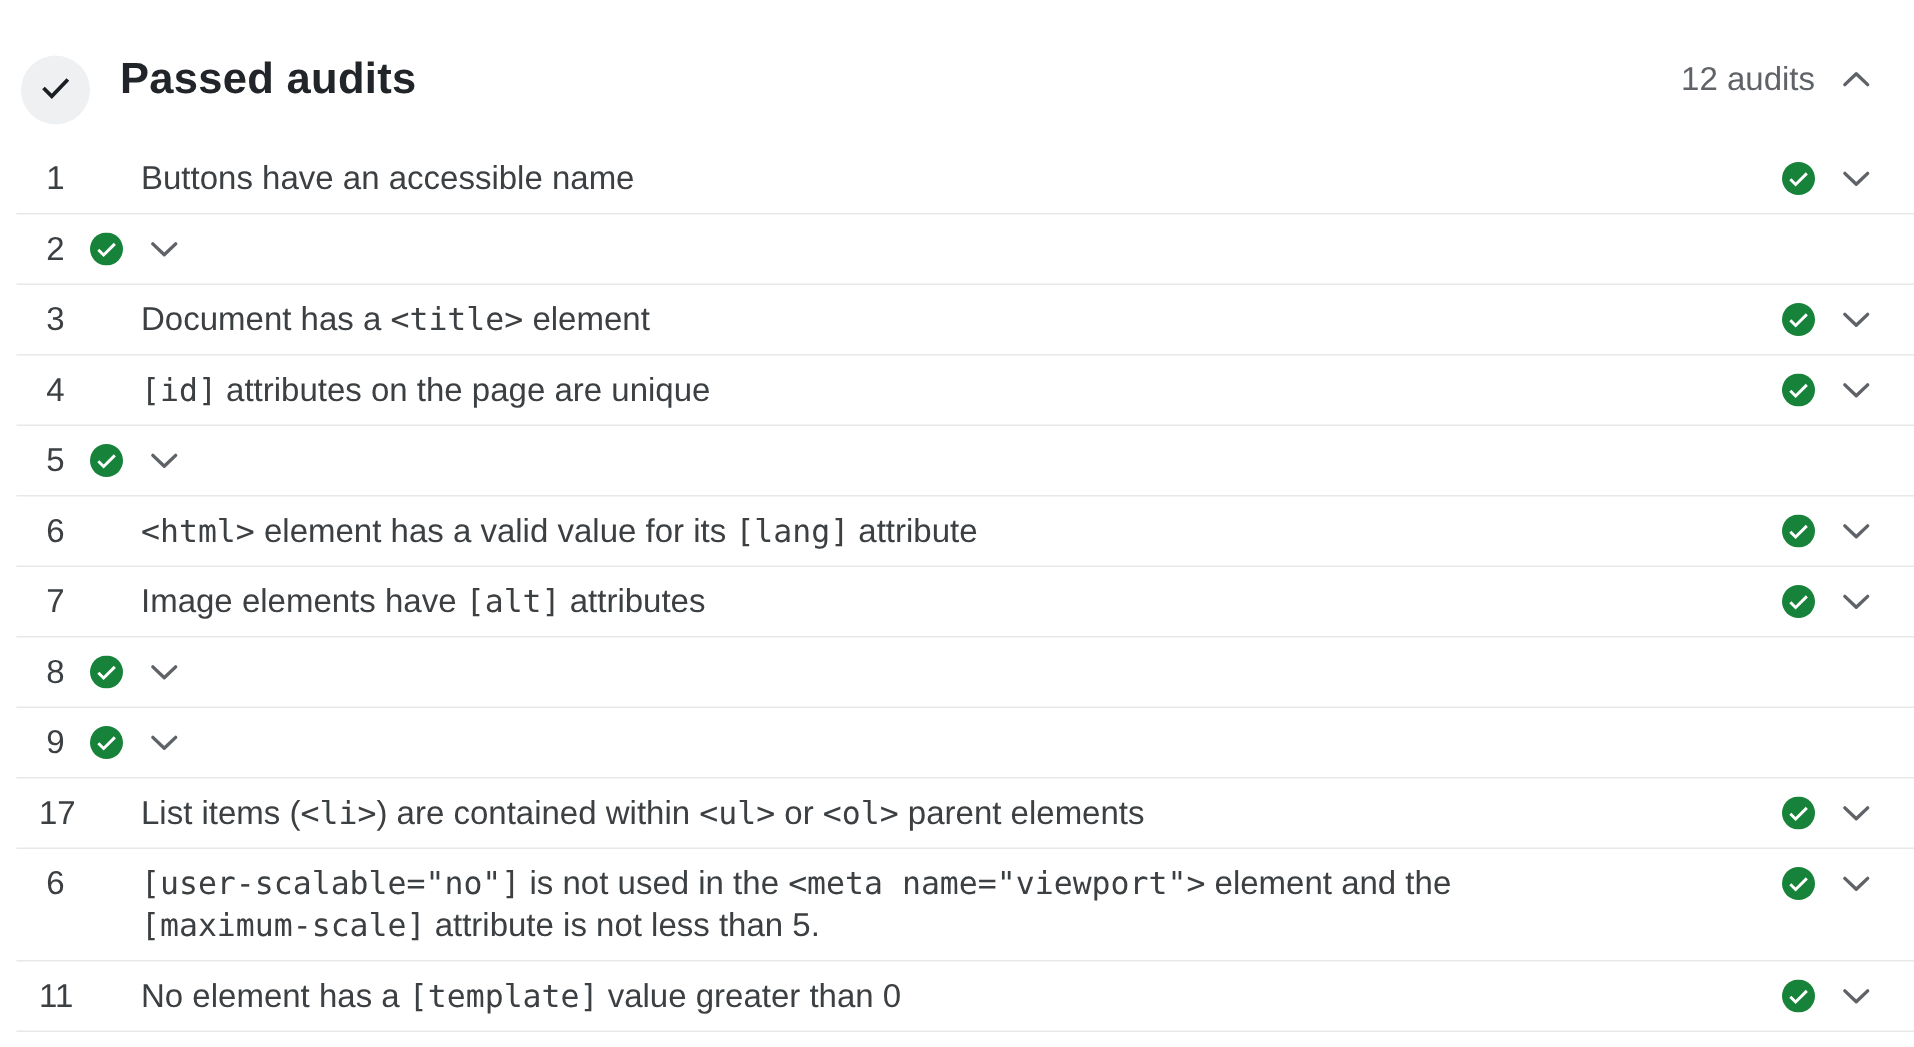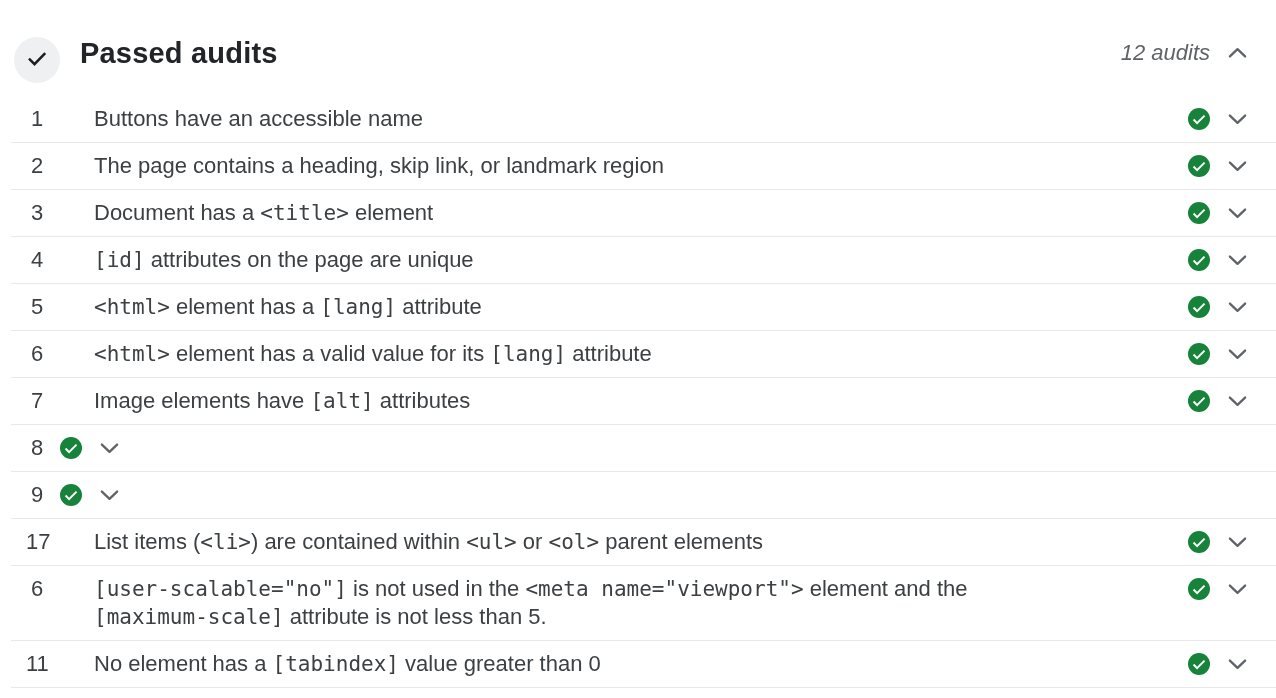--- a/index.html
+++ b/index.html
@@ -55,21 +55,20 @@
     margin-right: 29px;
     display: flex;
     align-items: center;
     gap: 18px;
     position: relative;
     top: -5px;
   }
   .count {
     font-size: 22px;
     color: var(--muted);
-    font-style: italic;
   }
   .chev svg { display: block; }
 
   
   .row {
     display: flex;
     align-items: flex-start;
     position: relative;
     padding: 9px 0 10px 0;
     cursor: pointer;
@@ -150,21 +149,20 @@
       <span class="chev chev-down">
         <svg width="19" height="12" viewBox="0 0 20 12">
           <path d="M2 2.4L10 10l8-7.6" fill="none" stroke="#5f6368" stroke-width="2.4" stroke-linecap="round" stroke-linejoin="round"></path>
         </svg>
       </span>
     </div>
   </div>
 
   <div class="row">
     <div class="num">2</div>
-    <div class="desc">The page contains a heading, skip link, or landmark region</div>
     <div class="icons">
       <span class="pass-icon">
         <svg width="22" height="22" viewBox="0 0 24 24">
           <circle cx="12" cy="12" r="12" fill="#178239"></circle>
           <path d="M9.9 14.9L6.8 11.8 5.3 13.3 9.9 17.9 18.8 9 17.3 7.5 Z" fill="#ffffff"></path>
         </svg>
       </span>
       <span class="chev chev-down">
         <svg width="19" height="12" viewBox="0 0 20 12">
           <path d="M2 2.4L10 10l8-7.6" fill="none" stroke="#5f6368" stroke-width="2.4" stroke-linecap="round" stroke-linejoin="round"></path>
@@ -204,21 +202,20 @@
       <span class="chev chev-down">
         <svg width="19" height="12" viewBox="0 0 20 12">
           <path d="M2 2.4L10 10l8-7.6" fill="none" stroke="#5f6368" stroke-width="2.4" stroke-linecap="round" stroke-linejoin="round"></path>
         </svg>
       </span>
     </div>
   </div>
 
   <div class="row">
     <div class="num">5</div>
-    <div class="desc"><code>&lt;html&gt;</code> element has a <code>[lang]</code> attribute</div>
     <div class="icons">
       <span class="pass-icon">
         <svg width="22" height="22" viewBox="0 0 24 24">
           <circle cx="12" cy="12" r="12" fill="#178239"></circle>
           <path d="M9.9 14.9L6.8 11.8 5.3 13.3 9.9 17.9 18.8 9 17.3 7.5 Z" fill="#ffffff"></path>
         </svg>
       </span>
       <span class="chev chev-down">
         <svg width="19" height="12" viewBox="0 0 20 12">
           <path d="M2 2.4L10 10l8-7.6" fill="none" stroke="#5f6368" stroke-width="2.4" stroke-linecap="round" stroke-linejoin="round"></path>
@@ -328,21 +325,21 @@
       <span class="chev chev-down">
         <svg width="19" height="12" viewBox="0 0 20 12">
           <path d="M2 2.4L10 10l8-7.6" fill="none" stroke="#5f6368" stroke-width="2.4" stroke-linecap="round" stroke-linejoin="round"></path>
         </svg>
       </span>
     </div>
   </div>
 
   <div class="row">
     <div class="num">11</div>
-    <div class="desc">No element has a <code>[tabindex]</code> value greater than 0</div>
+    <div class="desc">No element has a <code>[template]</code> value greater than 0</div>
     <div class="icons">
       <span class="pass-icon">
         <svg width="22" height="22" viewBox="0 0 24 24">
           <circle cx="12" cy="12" r="12" fill="#178239"></circle>
           <path d="M9.9 14.9L6.8 11.8 5.3 13.3 9.9 17.9 18.8 9 17.3 7.5 Z" fill="#ffffff"></path>
         </svg>
       </span>
       <span class="chev chev-down">
         <svg width="19" height="12" viewBox="0 0 20 12">
           <path d="M2 2.4L10 10l8-7.6" fill="none" stroke="#5f6368" stroke-width="2.4" stroke-linecap="round" stroke-linejoin="round"></path>

